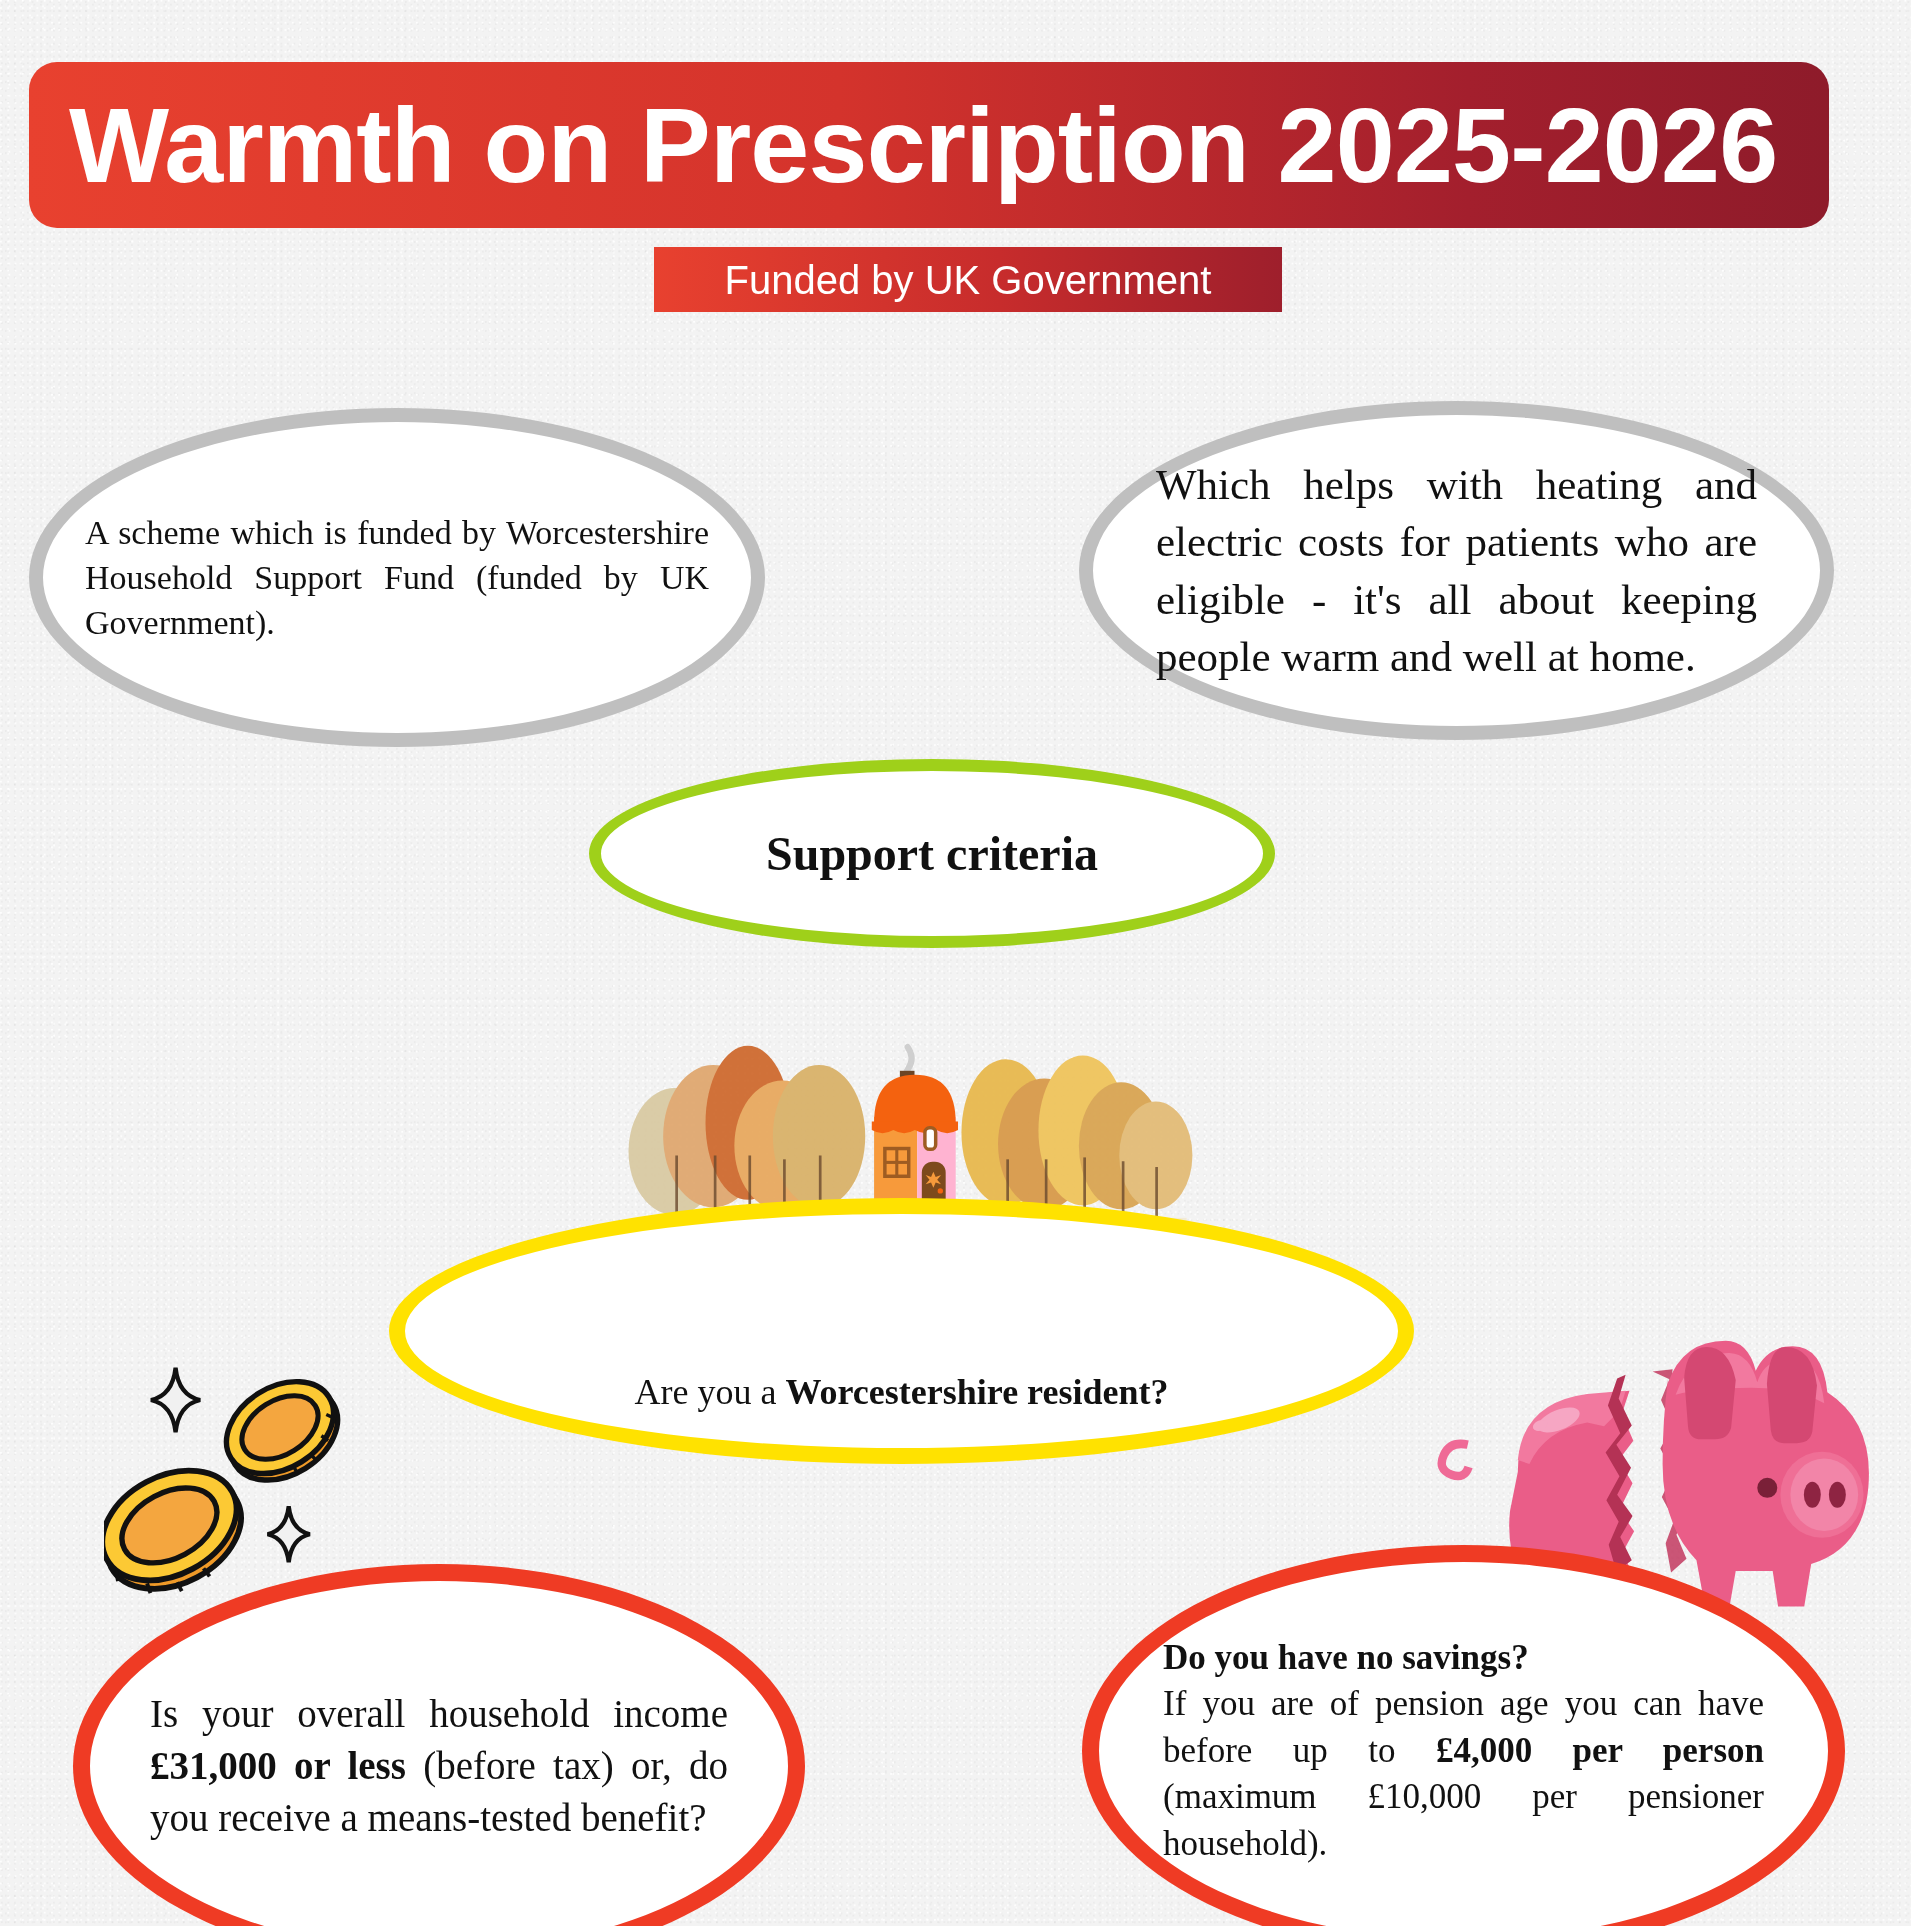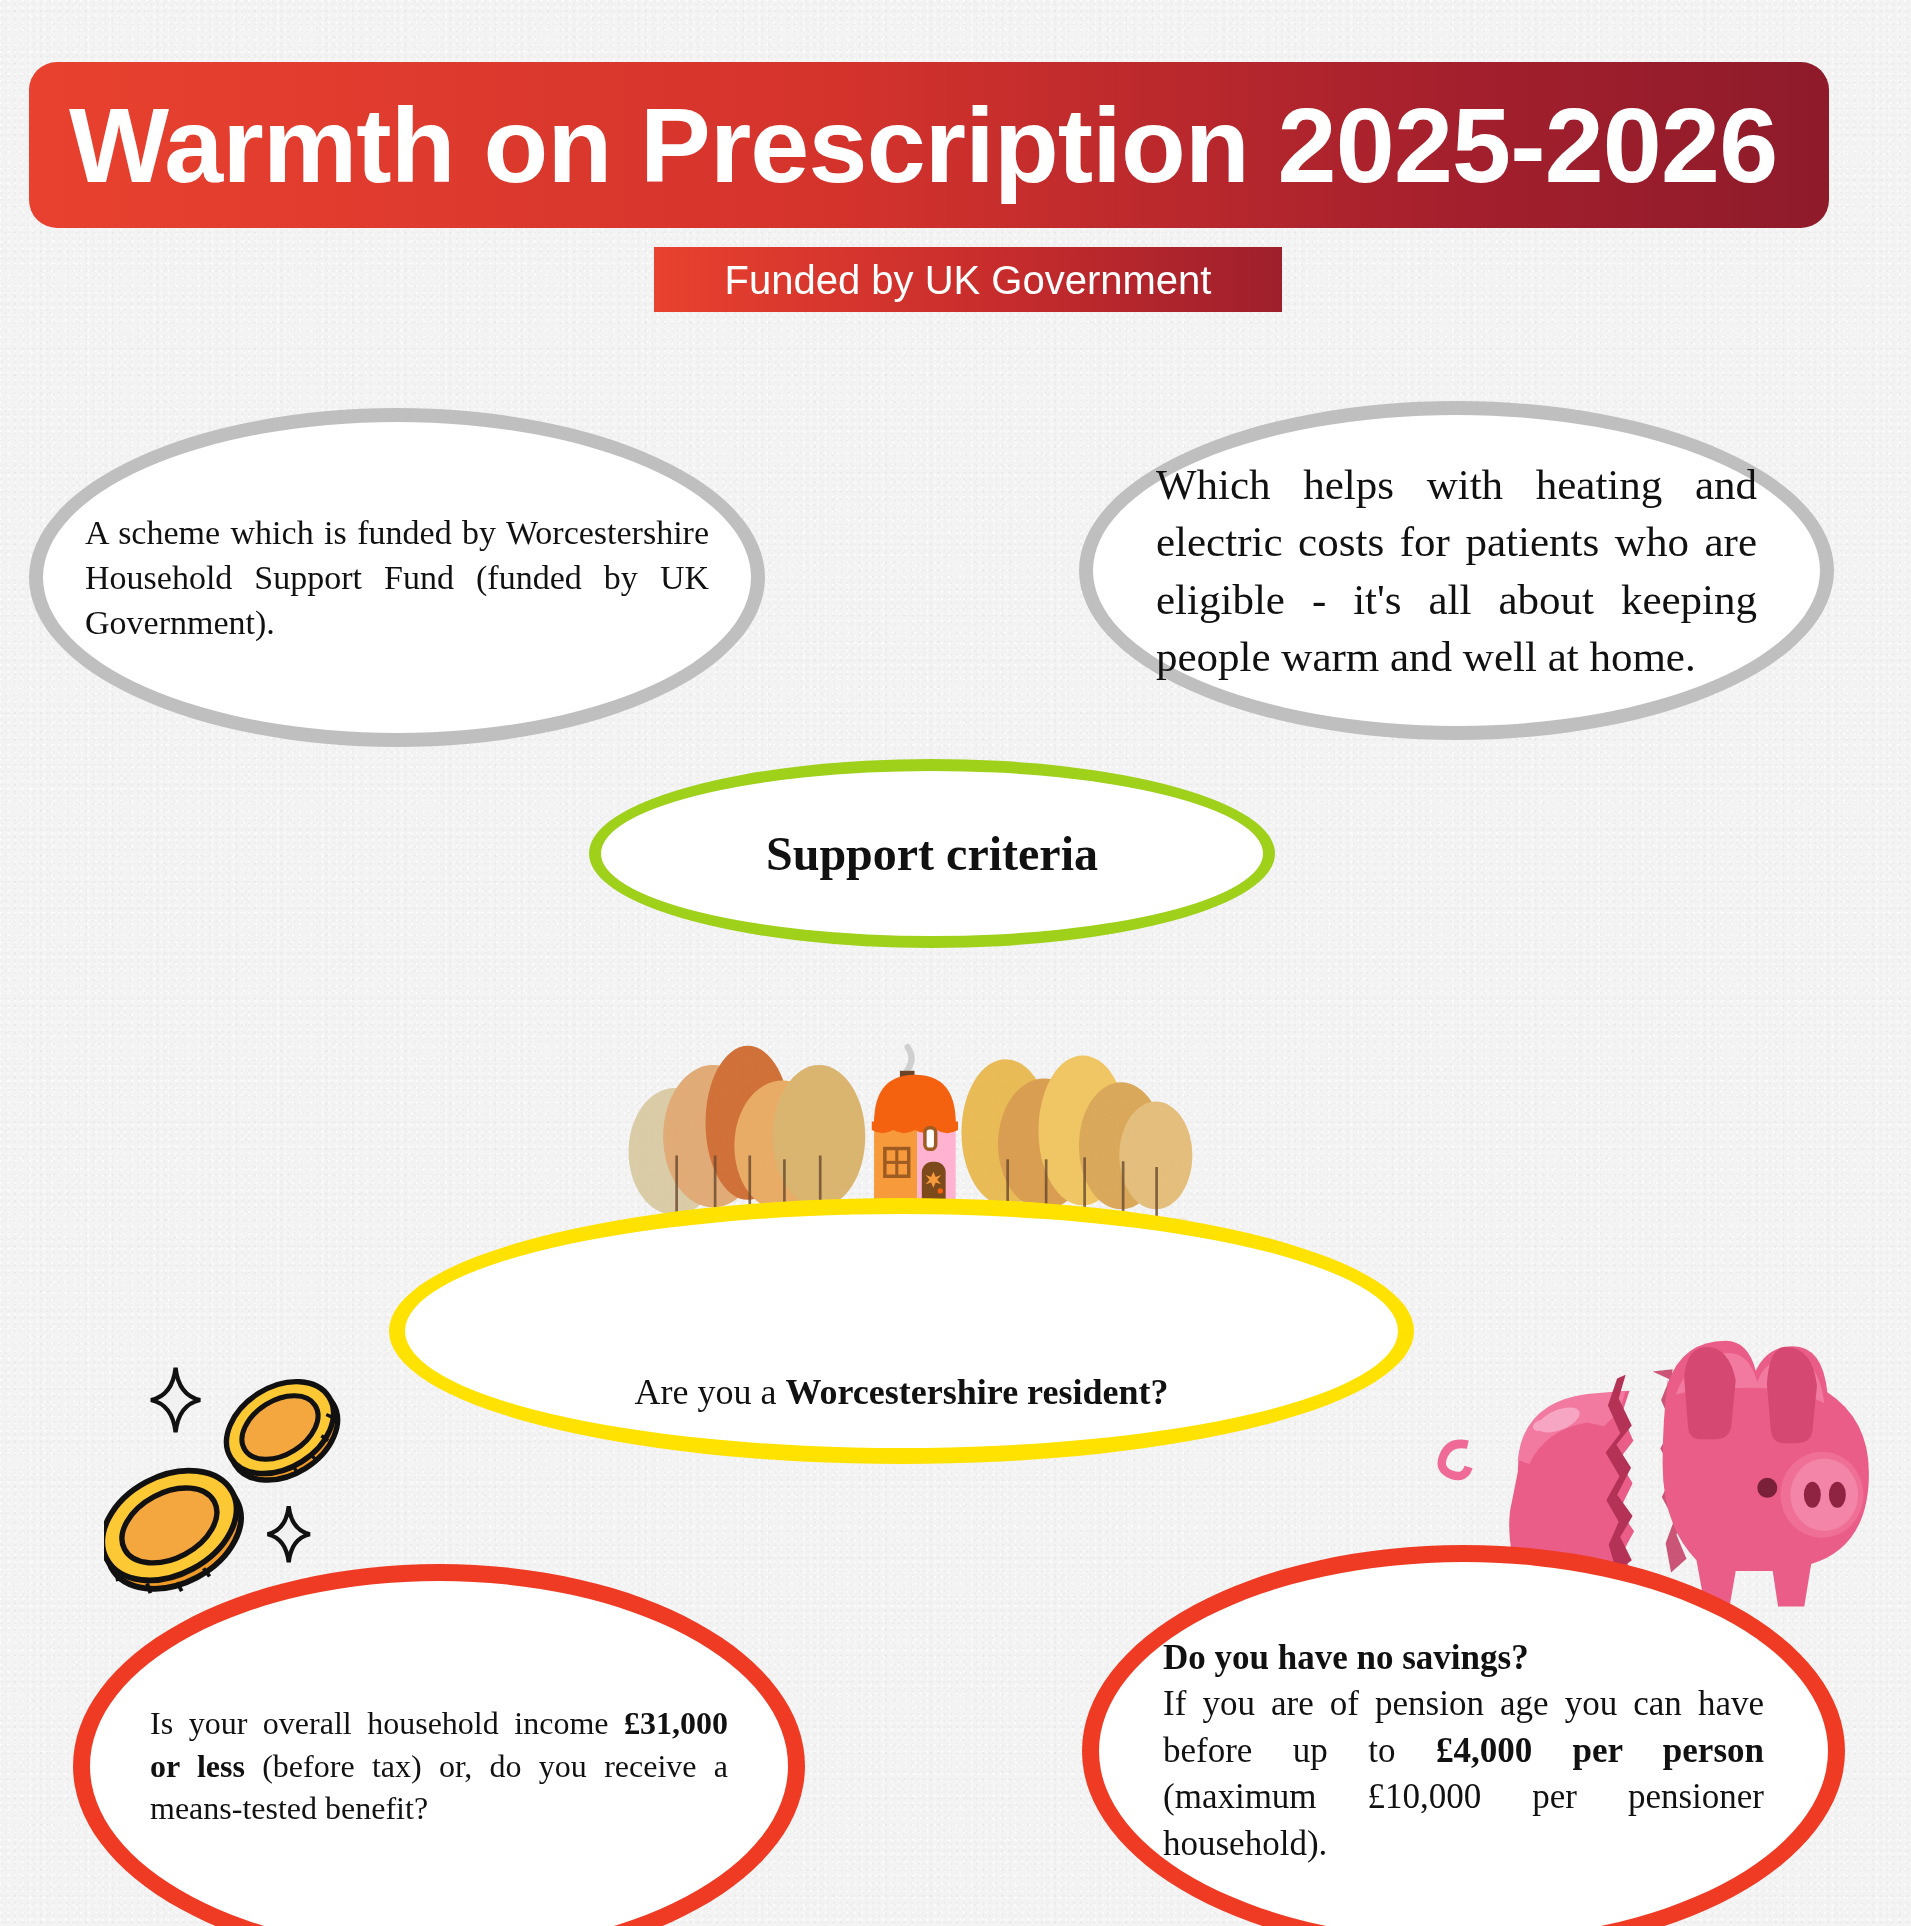--- a/index.html
+++ b/index.html
@@ -98,21 +98,21 @@
   }
   #ellipse-resident .etext{
     width:100%;text-align:right;text-align-last:center;
     font-size:36px;
   }
 
   #ellipse-income{
     left:73px;top:1564px;width:732px;height:404px;
     border:17px solid #ef3b24;
   }
-  #ellipse-income .etext{width:578px;font-size:32px;}
+  #ellipse-income .etext{width:578px;font-size:39px;}
 
   #ellipse-savings{
     left:1082px;top:1545px;width:763px;height:412px;
     border:17px solid #ef3b24;
   }
   #ellipse-savings .etext{width:601px;font-size:35px;}
 
   b,.b{font-weight:bold;}
 
   

